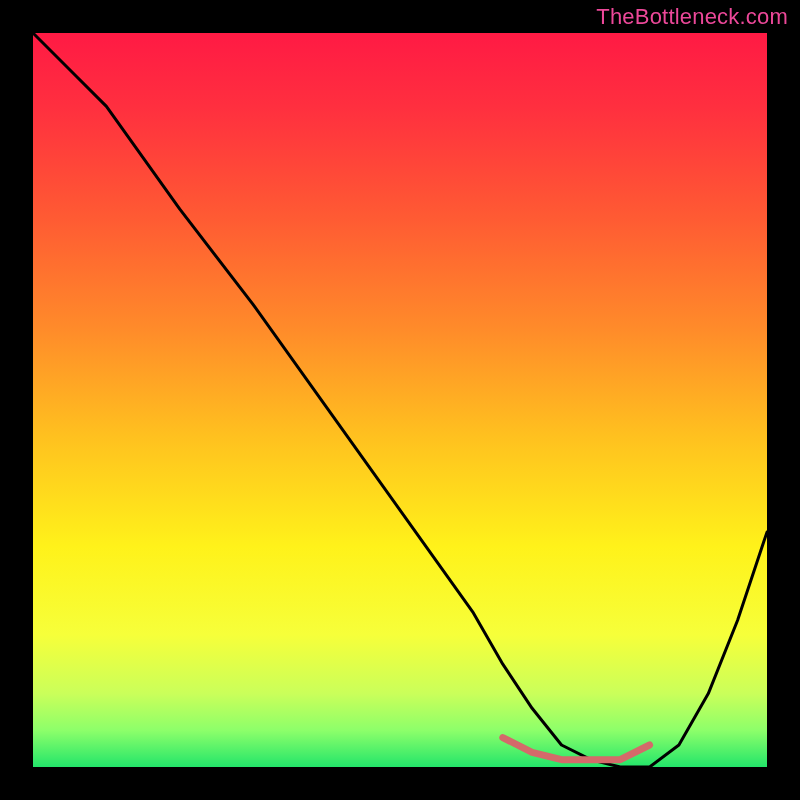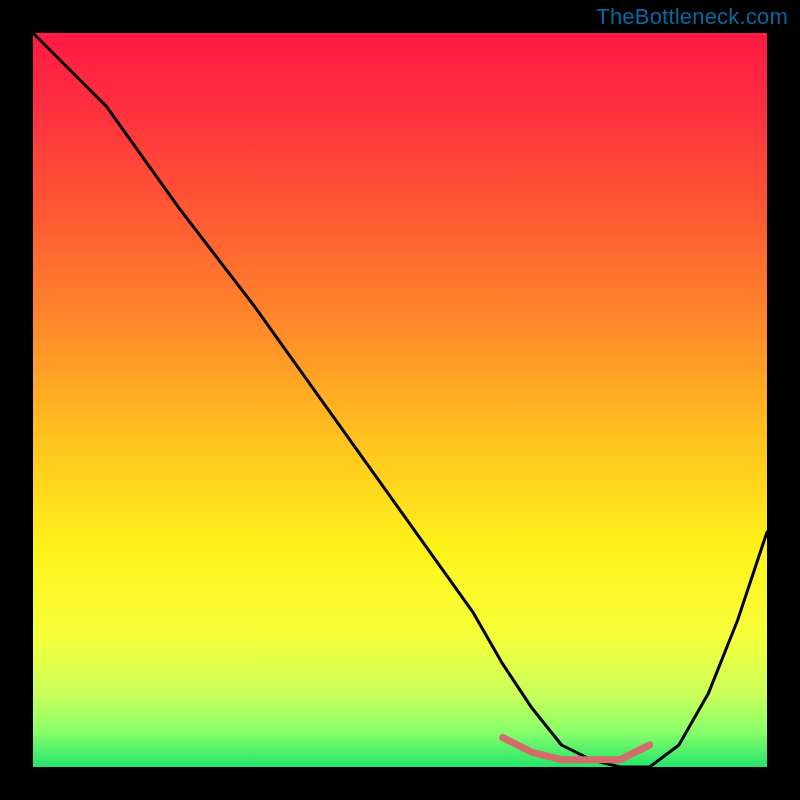--- a/index.html
+++ b/index.html
@@ -7,21 +7,21 @@
   .frame {
     position: relative;
     width: 800px;
     height: 800px;
     background: #000;
   }
   .watermark {
     position: absolute;
     top: 4px;
     right: 12px;
-    color: #0369a1;
+    color: #ec4899;
     font-family: Arial, Helvetica, sans-serif;
     font-size: 22px;
     letter-spacing: 0.2px;
     z-index: 4;
   }
   svg.plot {
     position: absolute;
     left: 0;
     top: 0;
     width: 800px;

